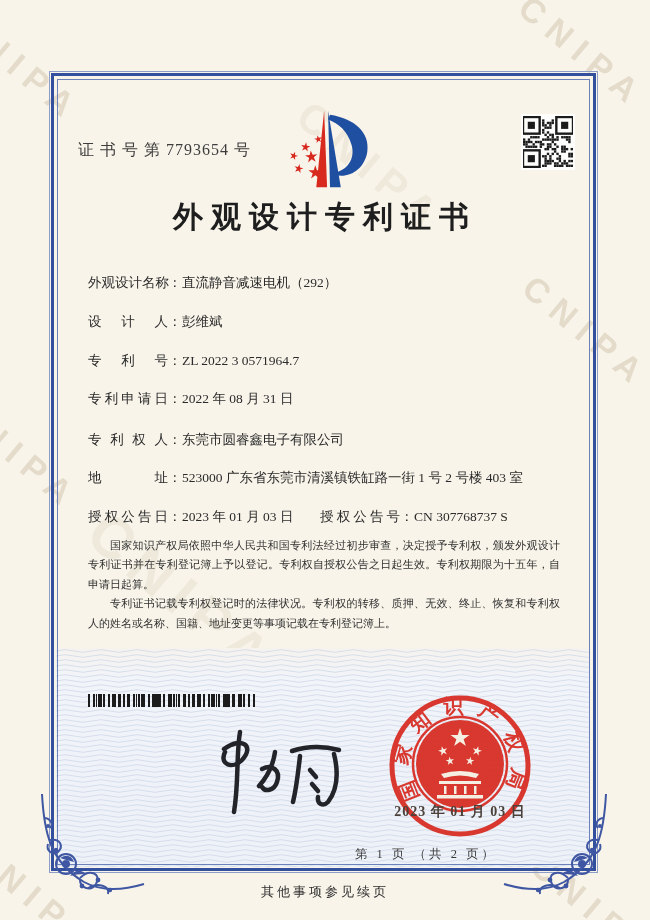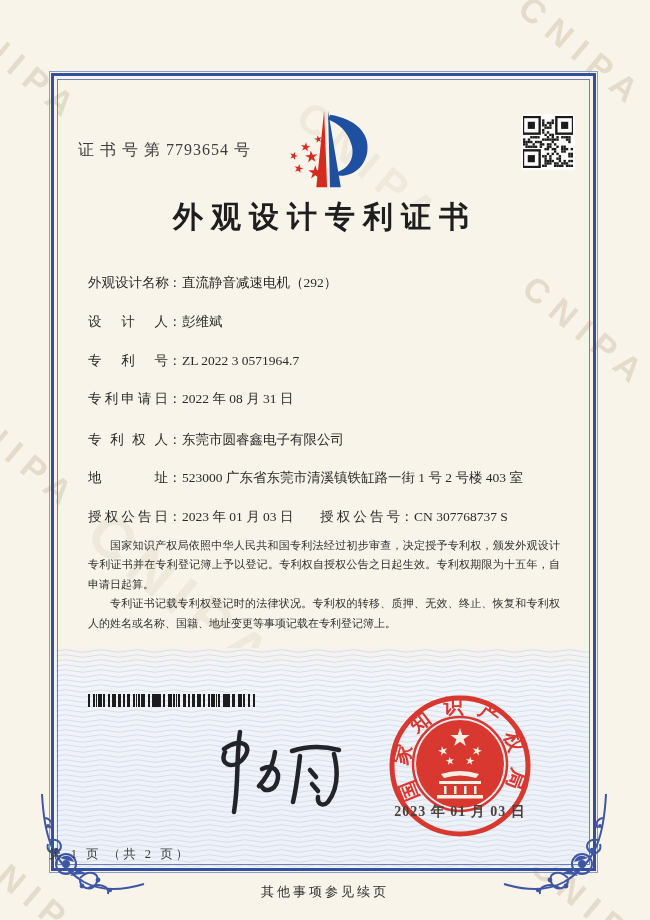--- a/index.html
+++ b/index.html
@@ -57,21 +57,21 @@
   .signature{position:absolute;left:196px;top:722px;width:150px;height:95px;z-index:5;}
 
   .seal{position:absolute;left:388px;top:694px;width:144px;height:144px;z-index:5;}
   .seal-date{position:absolute;left:388px;top:803px;width:144px;text-align:center;z-index:6;
              font-size:14px;font-weight:700;color:#4b413a;letter-spacing:1px;white-space:nowrap;}
 
   .corner{position:absolute;width:112px;height:112px;z-index:6;}
   .corner.bl{left:36px;top:788px;}
   .corner.br{left:500px;top:788px;transform:scaleX(-1);}
 
-  .page-indicator{position:absolute;left:49px;top:846px;width:448px;text-align:left;z-index:7;
+  .page-indicator{position:absolute;left:49px;top:846px;width:448px;text-align:right;z-index:7;
                   font-size:12.5px;color:#3a3a3a;letter-spacing:3px;}
   .continuation{position:absolute;left:0;top:883px;width:650px;text-align:center;z-index:4;
                 font-size:13px;color:#2f2f2f;letter-spacing:3px;}
 </style>
 </head>
 <body>
 
 <div class="page">
 
   <span class="wm" style="left:-28px;top:2px;font-size:34px">CNIPA</span>

